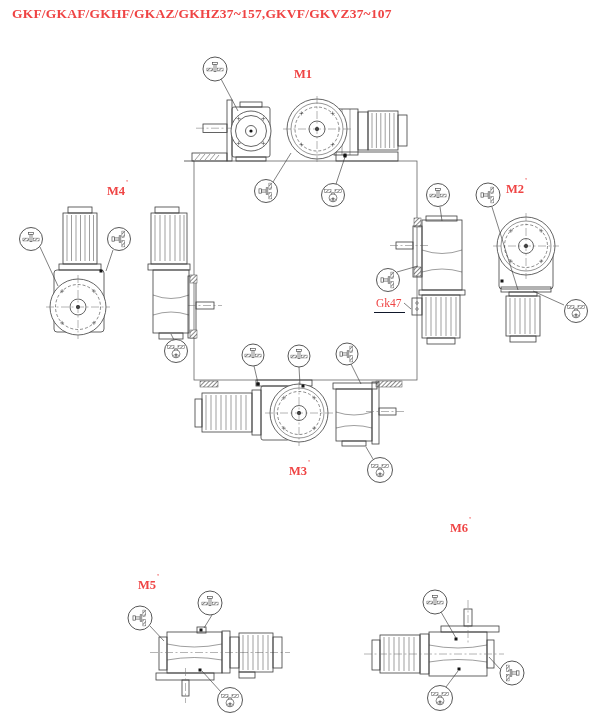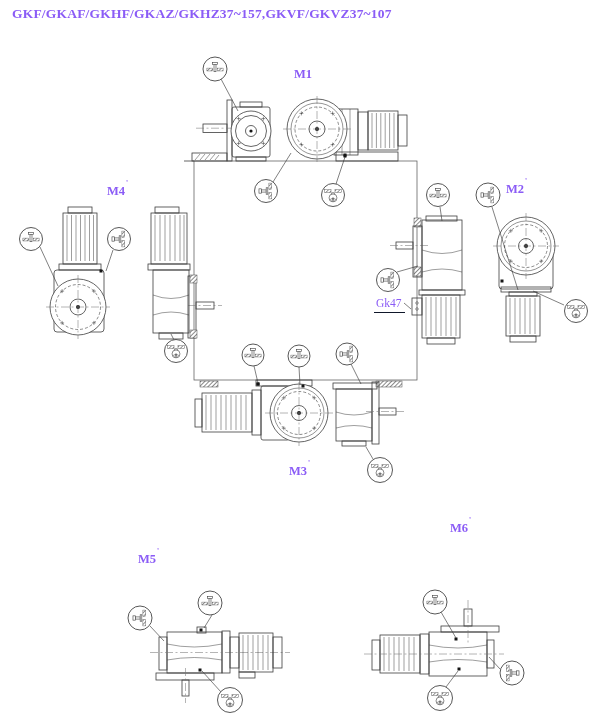--- a/index.html
+++ b/index.html
@@ -1,17 +1,17 @@
 <!DOCTYPE html>
 <html><head>
 <meta charset="utf-8">
 <style>
   html,body{margin:0;padding:0;background:#fff;}
   .canvas{position:relative;width:600px;height:724px;background:#fff;
-          font-family:"Liberation Serif",serif;overflow:hidden;color:#8b5cf6;}
+          font-family:"Liberation Serif",serif;overflow:hidden;color:#ef4444;}
   .title{position:absolute;left:12px;top:6px;font-size:13.5px;font-weight:bold;
          letter-spacing:.2px;white-space:nowrap;}
   .lbl{position:absolute;font-weight:bold;font-size:12.5px;line-height:1;}
   .lbl sup{font-size:7.5px;position:relative;top:-4px;left:1px;}
   .gk{position:absolute;font-weight:normal;font-size:11.5px;line-height:1;
       border-bottom:1px solid #0f172a;padding:8px 3px 2px 2px;}
   svg.draw{position:absolute;left:0;top:0;}
   .h{fill:url(#hatch);stroke:#4a4a4a;stroke-width:.5;}
   .h2{fill:url(#hatch);stroke:#4a4a4a;stroke-width:.45;}
   .co{fill:#fff;stroke:#444;stroke-width:.9;}
@@ -351,18 +351,18 @@
     </g>
   </g>
 </svg>
 
 <div class="title">GKF/GKAF/GKHF/GKAZ/GKHZ37~157,GKVF/GKVZ37~107</div>
 
 <div class="lbl" style="left:294px;top:67px;"><span>M1</span><sup></sup></div>
 <div class="lbl" style="left:506px;top:182px;"><span>M2</span><sup>'</sup></div>
 <div class="lbl" style="left:277px;top:464px;margin-left:12px;"><span>M3</span><sup>'</sup></div>
 <div class="lbl" style="left:107px;top:184px;"><span>M4</span><sup>'</sup></div>
-<div class="lbl" style="left:138px;top:552px;"><span>M5</span><sup>'</sup></div>
+<div class="lbl" style="left:138px;top:578px;"><span>M5</span><sup>'</sup></div>
 <div class="lbl" style="left:450px;top:521px;"><span>M6</span><sup>'</sup></div>
 
 <div class="gk" style="left:374px;top:290px;">Gk47</div>
 
 </div>
 
 </body></html>

